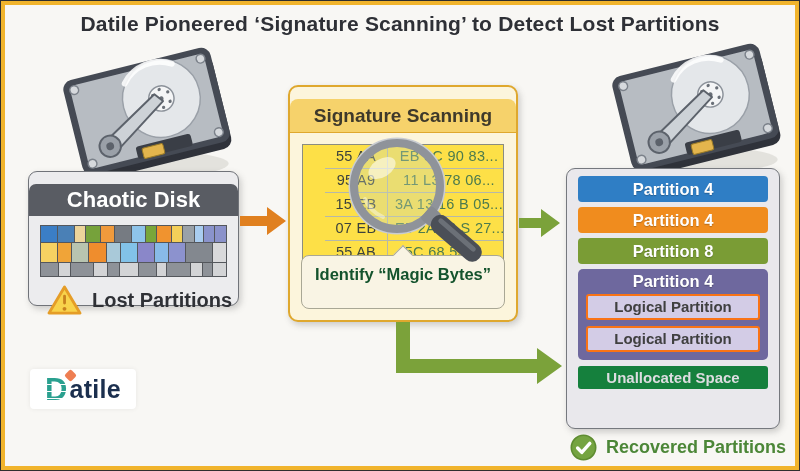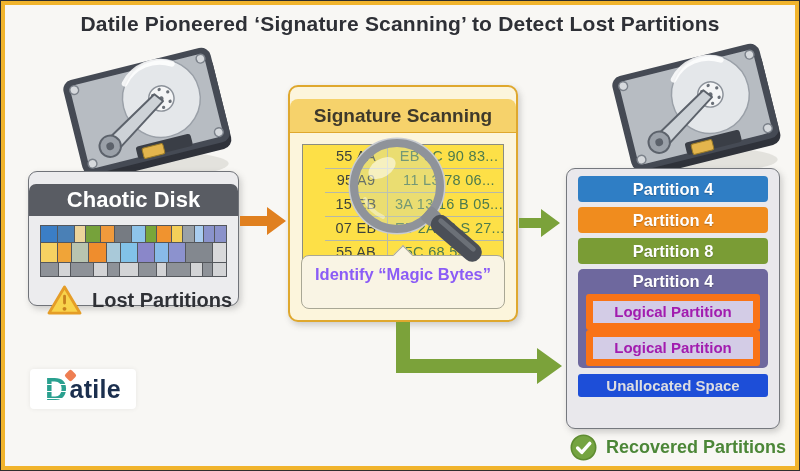--- a/index.html
+++ b/index.html
@@ -35,34 +35,34 @@
   .signature .panel-header{height:33px;line-height:33px;font-size:19px;background:#f6d26b;
     color:#3e392b;border-bottom:1.5px solid #dfa82e;border-radius:8px 8px 0 0;}
   .hex-table{margin:11px auto 0;width:178px;border:1.5px solid #8b8d80;background:#fde047;padding-left:22px;}
   .hex-row{display:flex;height:23px;line-height:23px;border-bottom:1px solid #b6b8a8;
     font-size:14.5px;letter-spacing:.3px;}
   .hex-row:last-child{border-bottom:none;}
   .hex-sig{width:62px;text-align:center;border-right:1px solid #b6b8a8;color:#3c423c;}
   .hex-bytes{flex:1;padding-left:7px;color:#4d7b4e;white-space:nowrap;overflow:hidden;text-align:center;}
   .caption-box{position:absolute;left:11px;right:11px;bottom:11px;height:54px;
     background:#f9f4e4;border:1.5px solid #a9a795;border-radius:8px;text-align:center;
-    font-size:16.5px;font-weight:bold;color:#8b5cf6;padding-top:8px;line-height:20px;box-sizing:border-box;}
+    font-size:16.5px;font-weight:bold;color:#14532d;padding-top:8px;line-height:20px;box-sizing:border-box;}
   .caption-notch{position:absolute;top:-8px;left:50%;margin-left:-7px;width:13px;height:13px;
     background:#f9f4e4;border-left:1.5px solid #a9a795;border-top:1.5px solid #a9a795;transform:rotate(45deg);}
   
   .readable{left:565px;top:167px;width:214px;height:261px;background:#e9e8ec;border:1.5px solid #75787e;box-sizing:border-box;}
   .readable .panel-header{height:35px;line-height:35px;font-size:16.5px;}
   .bars{padding:7px 11px 0;}
   .pbar{height:26px;line-height:26px;border-radius:4px;text-align:center;color:#fff;
     font-weight:bold;font-size:16.5px;margin-bottom:5px;text-shadow:0 1px 1px rgba(0,0,0,.25);}
   .p4{border-radius:5px;padding-bottom:2px;margin-bottom:6px;}
   .p4-label{height:25px;line-height:25px;text-align:center;color:#fff;font-weight:bold;
     font-size:16.5px;text-shadow:0 1px 1px rgba(0,0,0,.25);}
-  .logical{height:22px;line-height:22px;margin:0 8px 0;border:7px solid #f97316;border-radius:3px;
-    color:#a21caf;font-weight:bold;font-size:15px;text-align:center;}
+  .logical{height:22px;line-height:22px;margin:0 8px 6px;border:2px solid #f97316;border-radius:3px;
+    color:#404040;font-weight:bold;font-size:15px;text-align:center;}
   .unallocated{height:23px;line-height:23px;border-radius:3px;color:#dddde1;
     font-size:15px;font-weight:bold;text-align:center;}
   .recovered{position:absolute;left:569px;top:433px;display:flex;align-items:center;gap:9px;}
   .recovered-label{font-size:18px;font-weight:bold;color:#4c8738;}
   
   .abs{position:absolute;}
   
   .logo{position:absolute;left:29px;top:368px;width:106px;height:40px;background:#fff;
     border-radius:4px;display:flex;align-items:center;justify-content:center;gap:2px;
     box-shadow:0 0 5px rgba(0,0,0,.07);}
@@ -232,21 +232,21 @@
   <div class="bars">
 
   <div class="pbar" style="background: rgb(47, 126, 197);">Partition 4</div>
       <div class="pbar" style="background: rgb(240, 140, 30);">Partition 4</div>
       <div class="pbar" style="background: rgb(122, 156, 53);">Partition 8</div>
       <div class="p4" style="background: rgb(110, 104, 158);">
         <div class="p4-label">Partition 4</div>
         <div class="logical" style="background: rgb(211, 204, 230);">Logical Partition</div>
         <div class="logical" style="background: rgb(211, 204, 230);">Logical Partition</div>
       </div>
-      <div class="unallocated" style="background: #1d4ed8;">Unallocated Space</div>
+      <div class="unallocated" style="background: #15803d;">Unallocated Space</div>
     </div>
 </div>
 
 <div class="recovered">
   <svg width="27" height="27" viewBox="0 0 27 27">
     <circle cx="13.5" cy="13.5" r="12.2" fill="#75a441" stroke="#5e8c31" stroke-width="1.6"></circle>
     <path d="M7.6 14 l4.2 4.4 8-9" stroke="#ffffff" stroke-width="3.4" fill="none" stroke-linecap="round" stroke-linejoin="round"></path>
   </svg>
   <span class="recovered-label">Recovered Partitions</span>
 </div>

